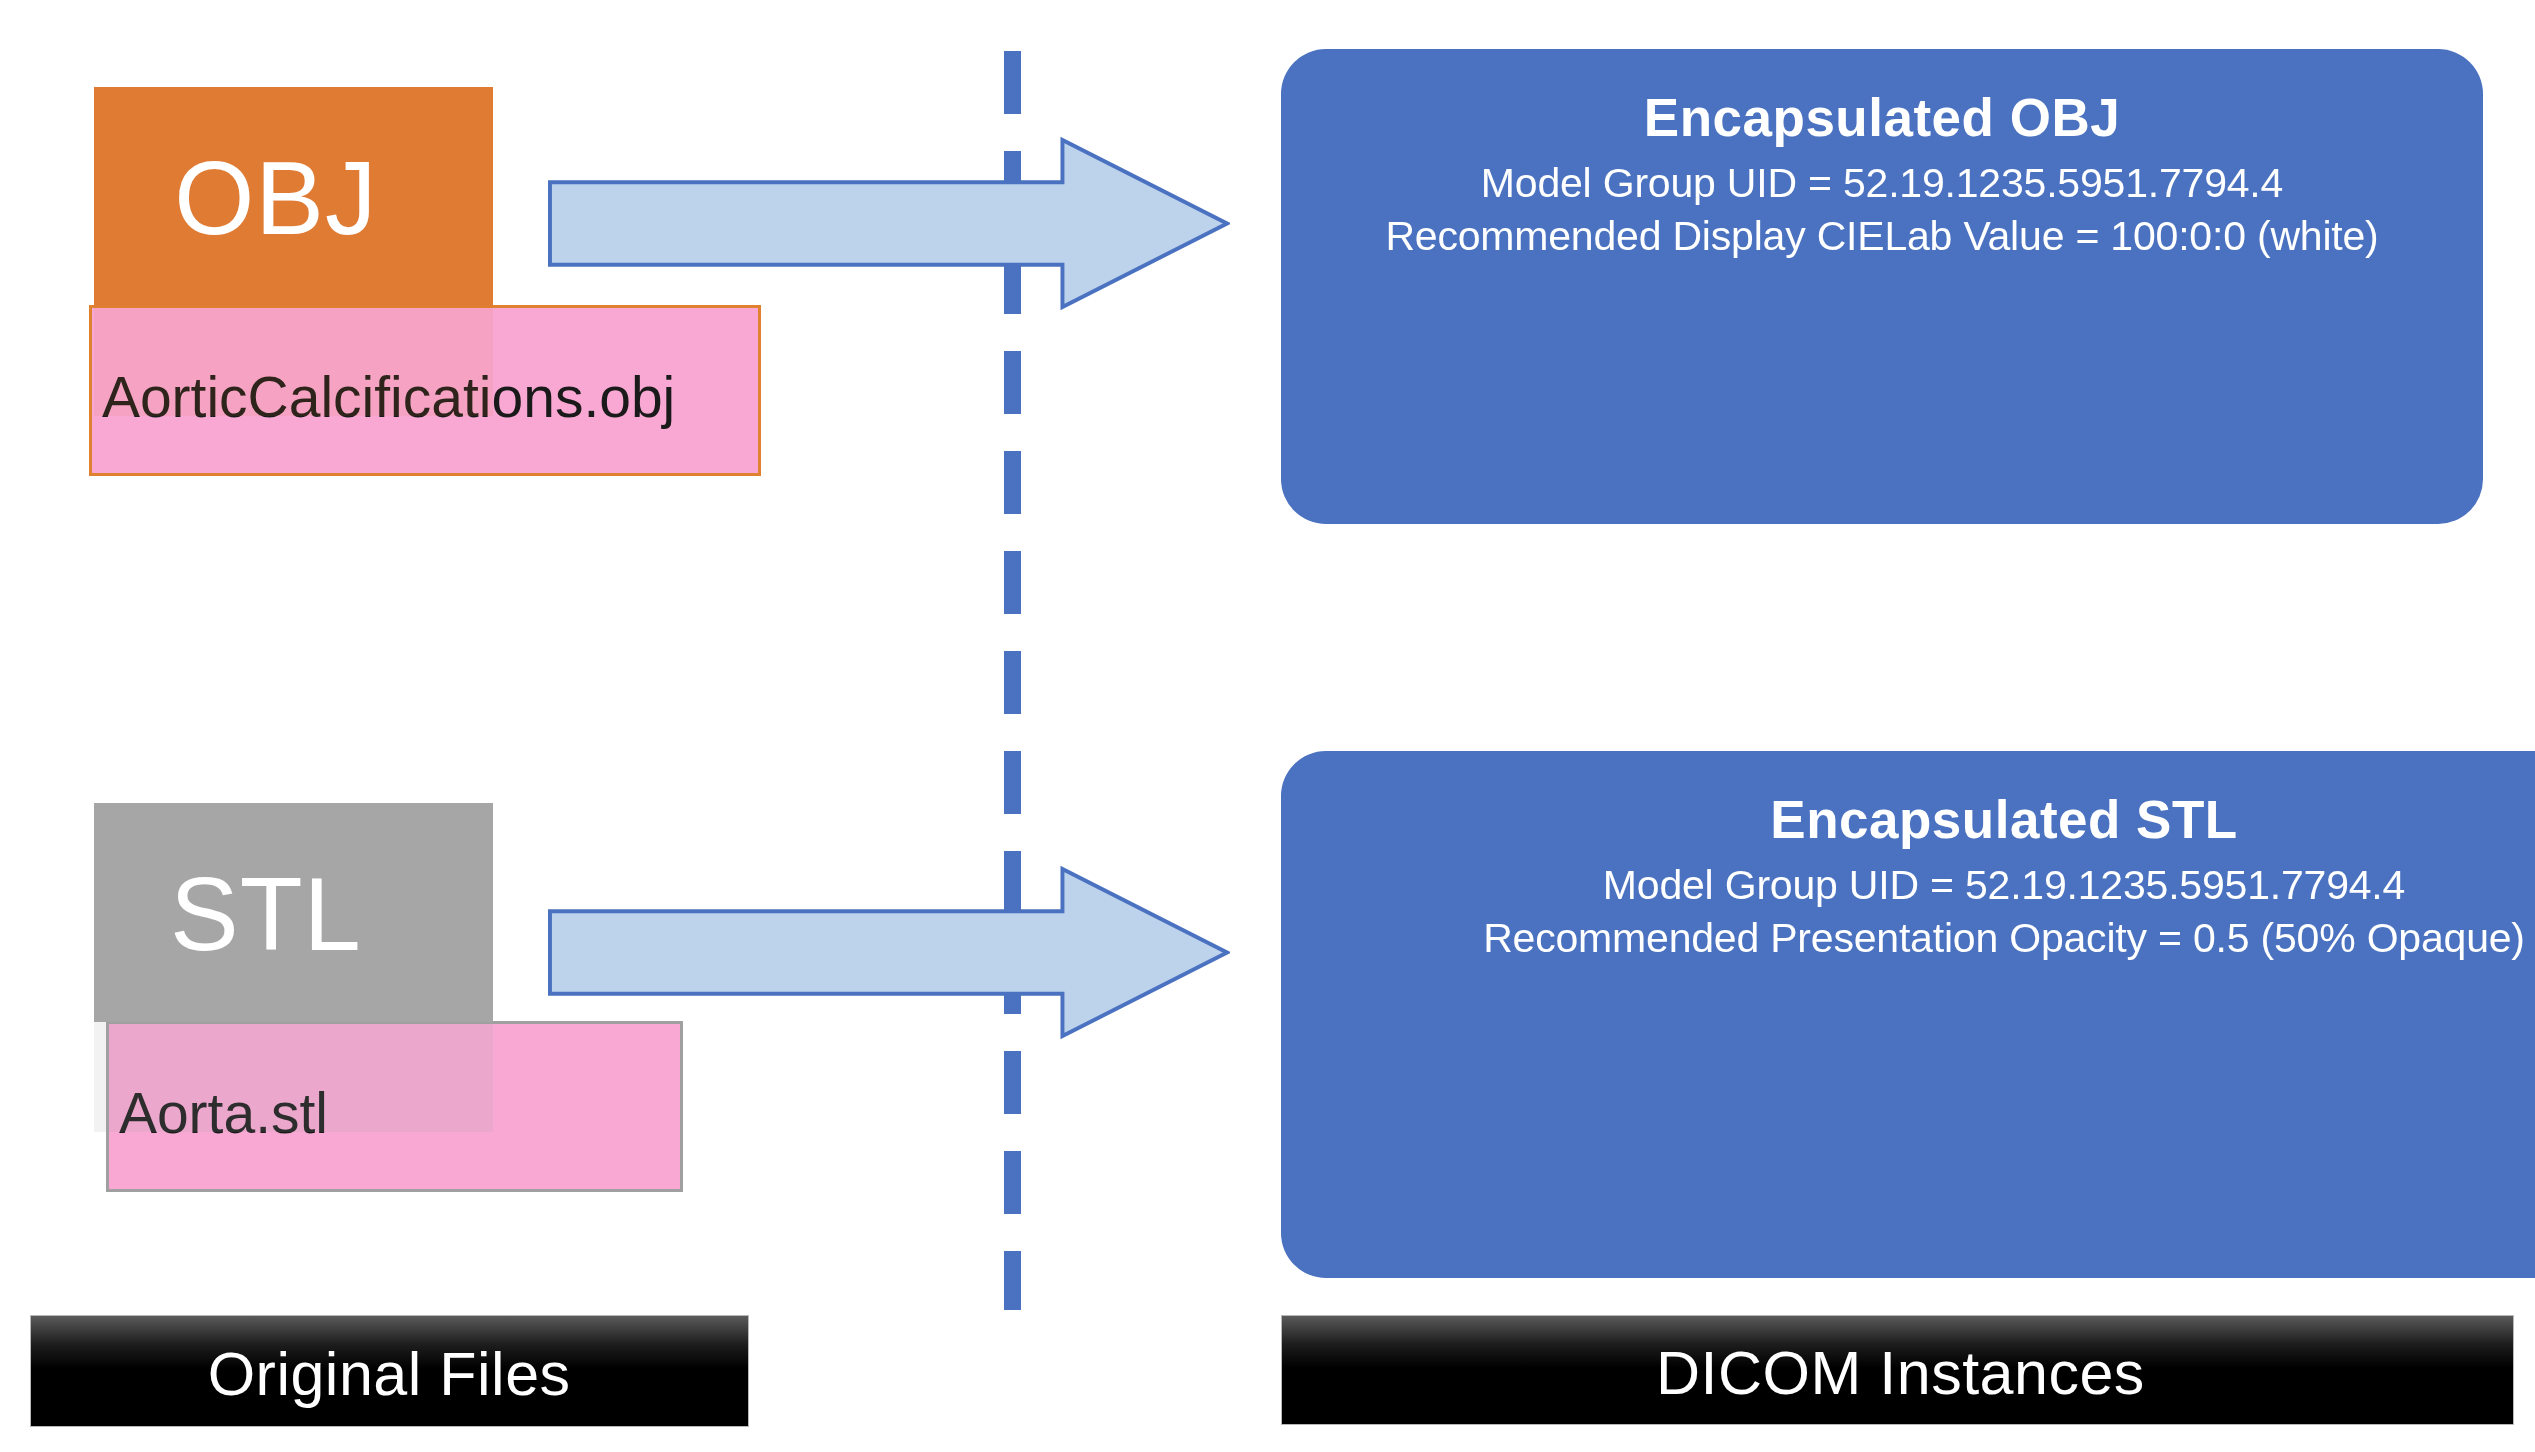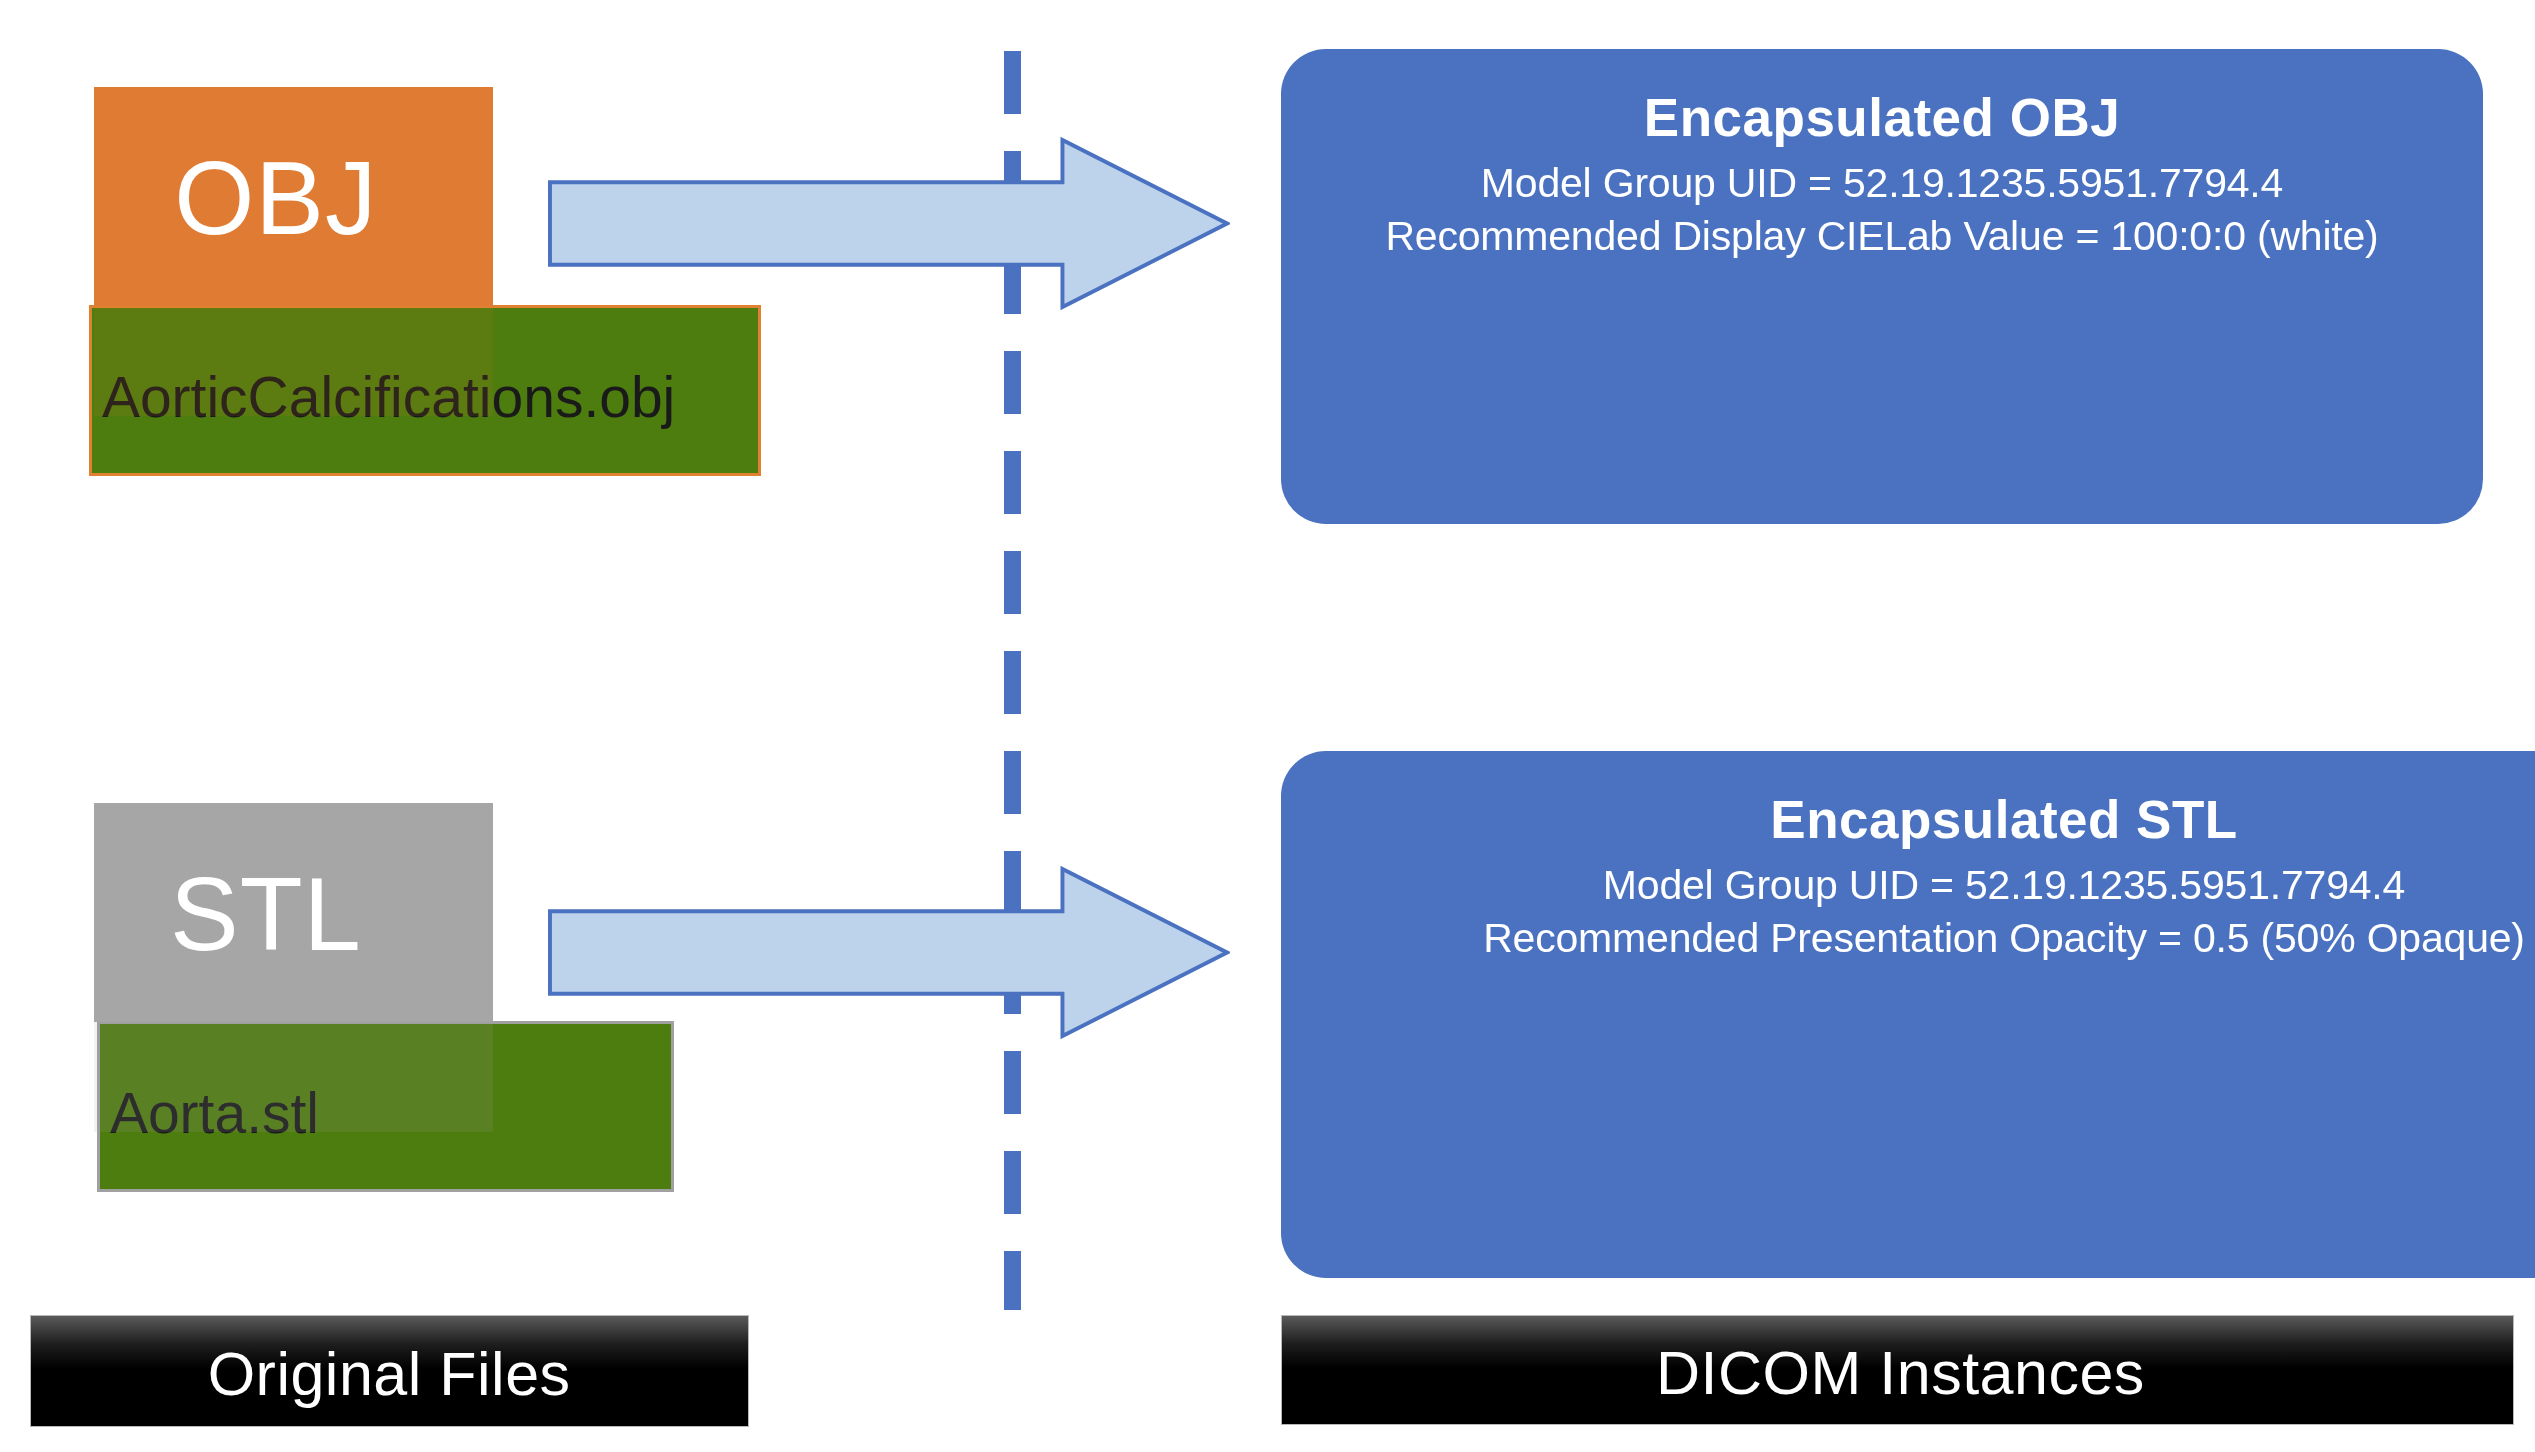--- a/index.html
+++ b/index.html
@@ -44,40 +44,40 @@
     left: 94px;
     top: 803px;
     width: 399px;
     height: 219px;
     background: #A6A6A6;
   }
   .tile-stl .tile-label { transform: translate(-27.6px, 2px); }
 
   .file-name-box {
     position: absolute;
-    background: #4d7c0f;
+    background: #f9a8d4;
     z-index: 2;
     display: flex;
     align-items: center;
   }
   .file-name-box .fname {
     font-size: 57px;
     color: #1a1a1a;
     padding-left: 9.9px;
     transform: translateY(5.9px);
   }
   .fbox-obj {
     left: 89px;
     top: 305px;
     width: 666px;
     height: 165px;
     border: 3px solid #E0812F;
   }
   .fbox-stl {
-    left: 97px;
+    left: 106px;
     top: 1021px;
     width: 571px;
     height: 165px;
     border: 3px solid #A0A0A0;
   }
   
   .overlap-tint {
     position: absolute;
     z-index: 4;
     pointer-events: none;

